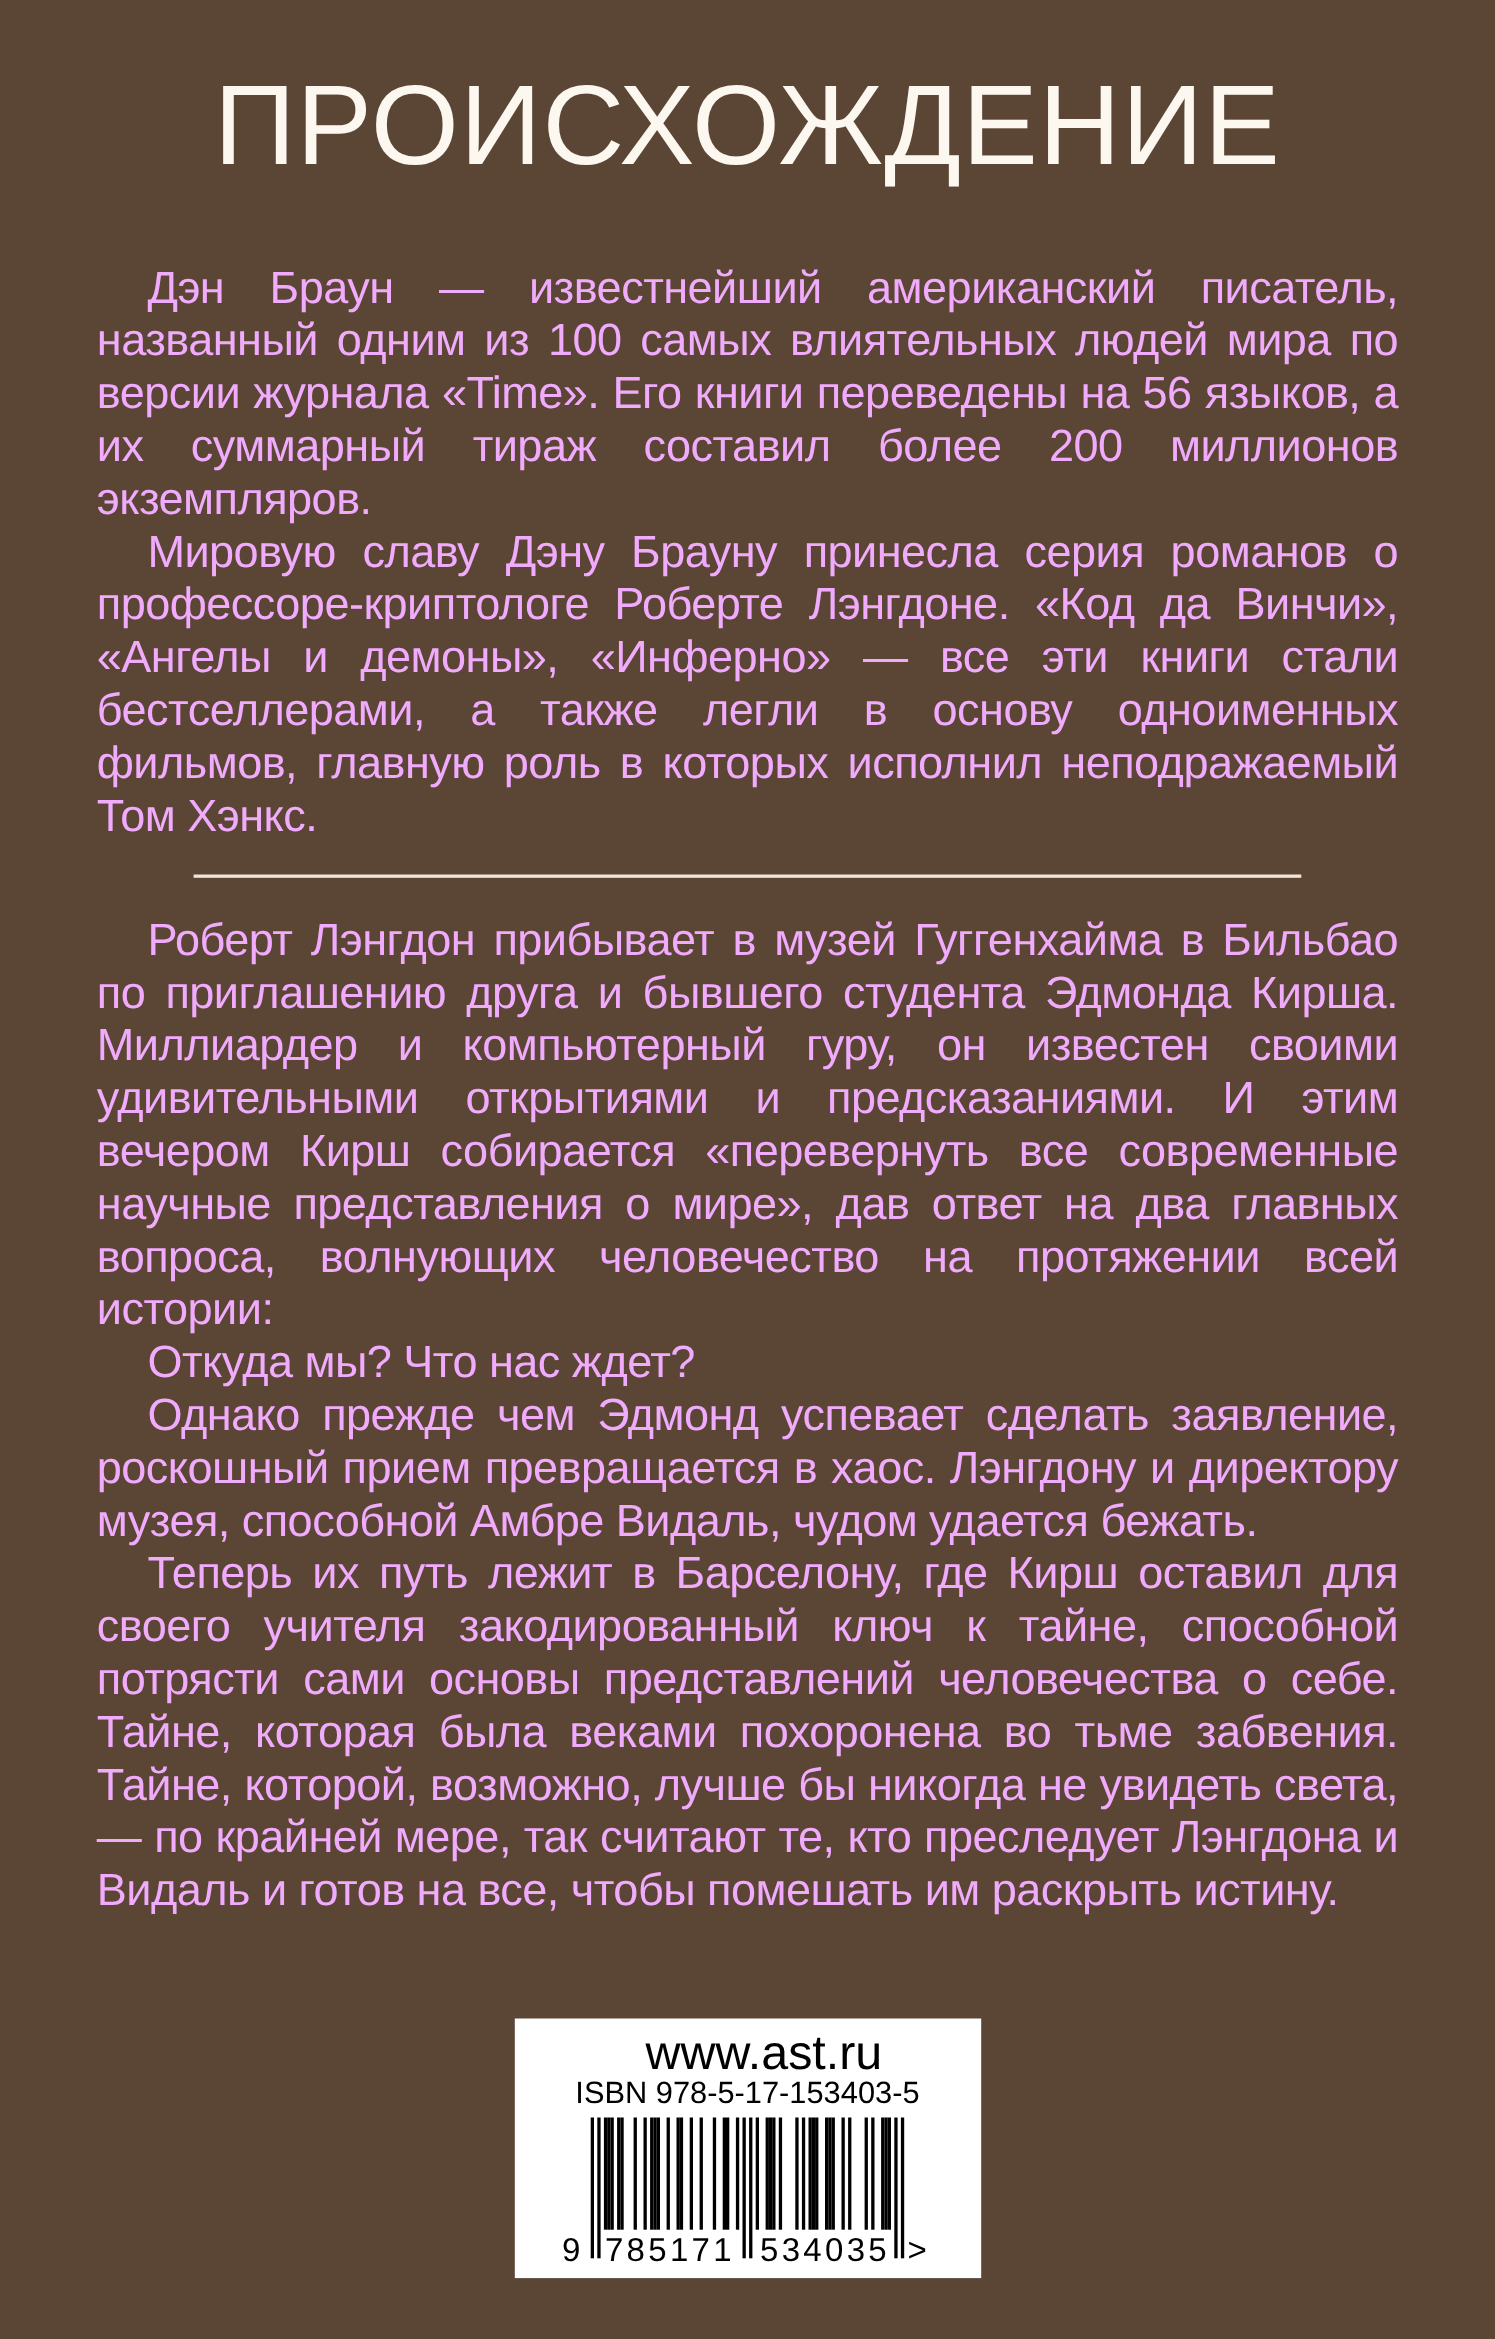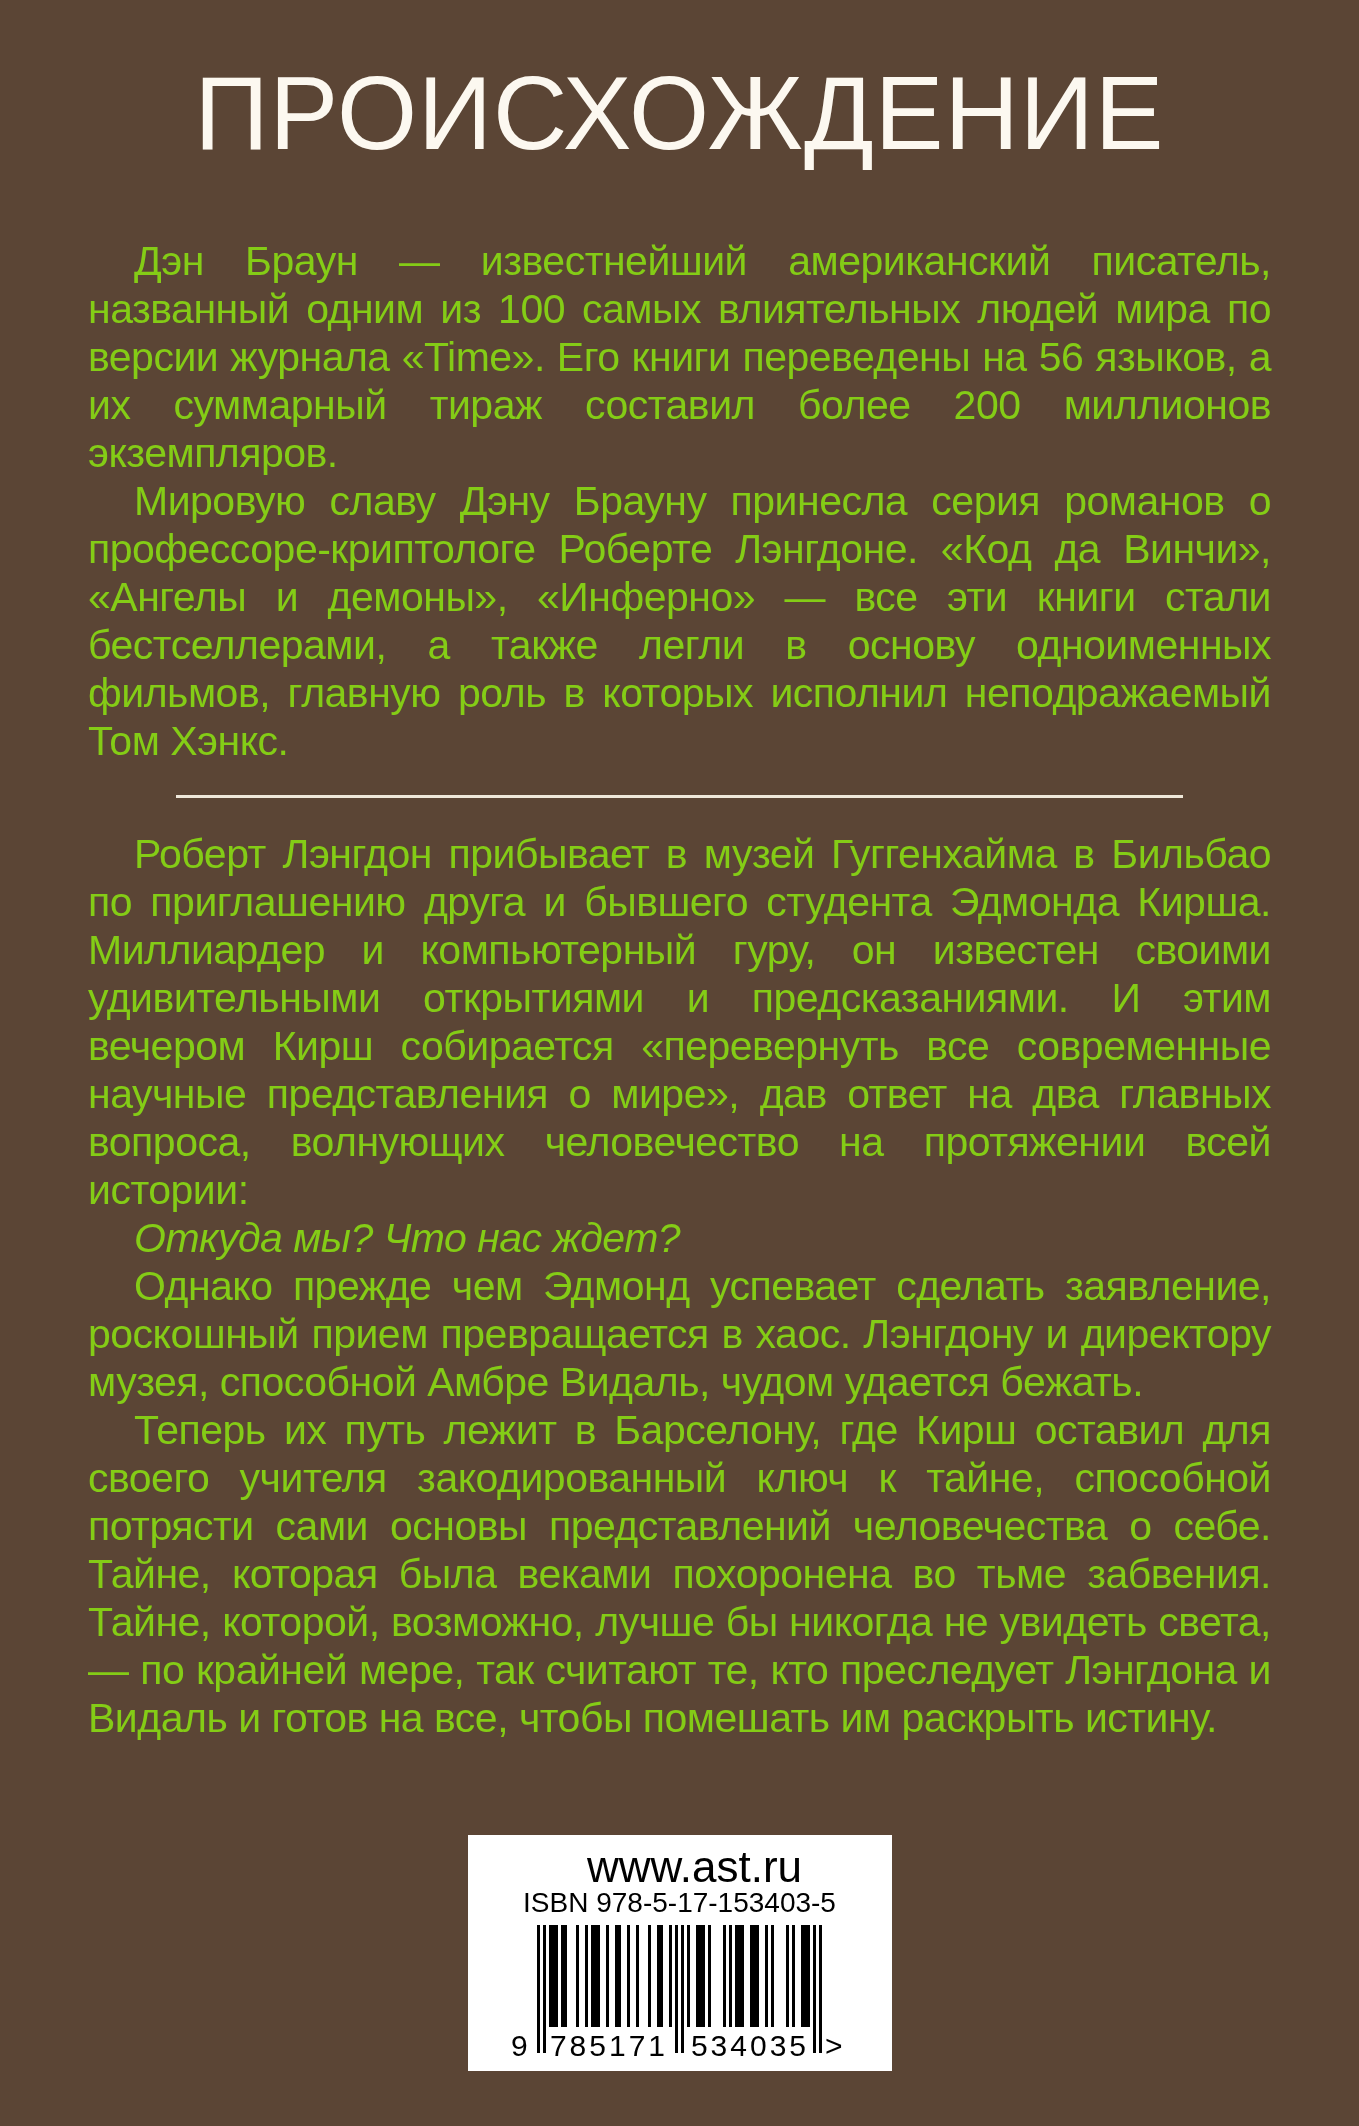--- a/index.html
+++ b/index.html
@@ -20,38 +20,37 @@
     color:#fcf8f0;
     font-size:103px;
     line-height:1.0;
     font-weight:400;
     letter-spacing:1px;
     white-space:nowrap;
   }
   .content{
     padding:0 88px;
     margin-top:72px;
-    color:#84cc16;
+    color:#f0abfc;
     font-size:41px;
     line-height:48px;
     letter-spacing:-0.5px;
     text-align:justify;
   }
   .content p{
     margin:0;
     text-indent:46px;
   }
   .divider{
     border:none;
     height:3px;
     background:#efe8da;
     margin:30px 88px 32px 88px;
   }
   .italic-line{
-    font-style:italic;
   }
   .footer-box{
     position:absolute;
     left:50%;
     top:1835px;
     transform:translateX(-50%);
     width:424px;
     height:236px;
     background:#ffffff;
     color:#000000;

